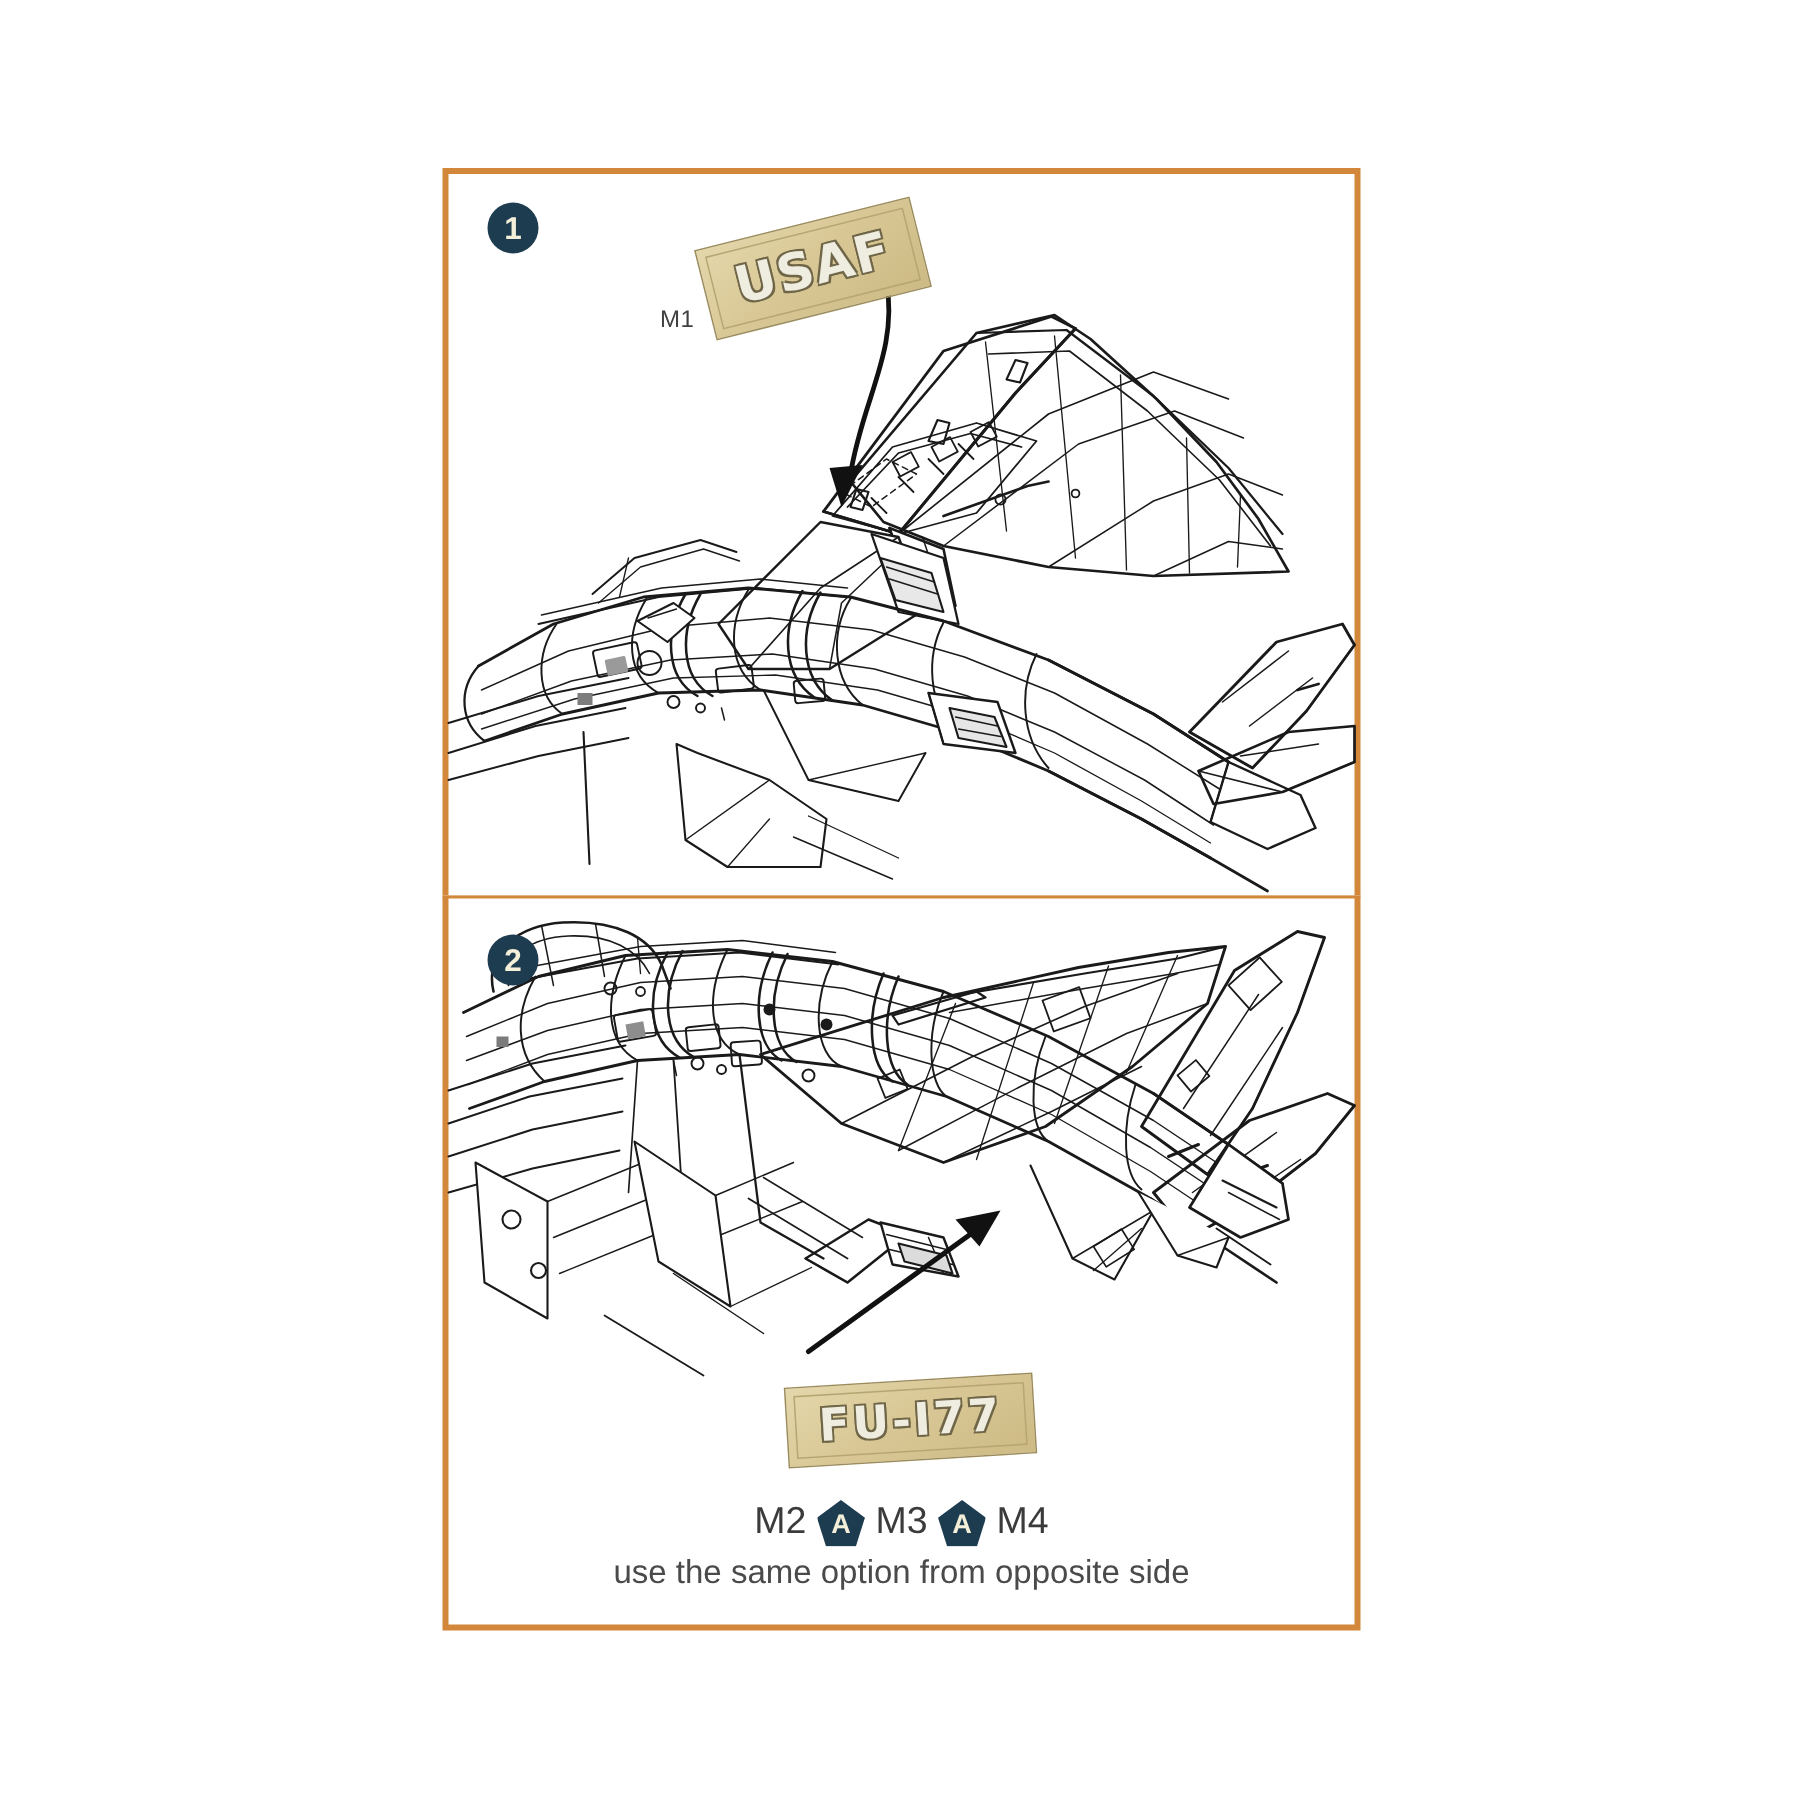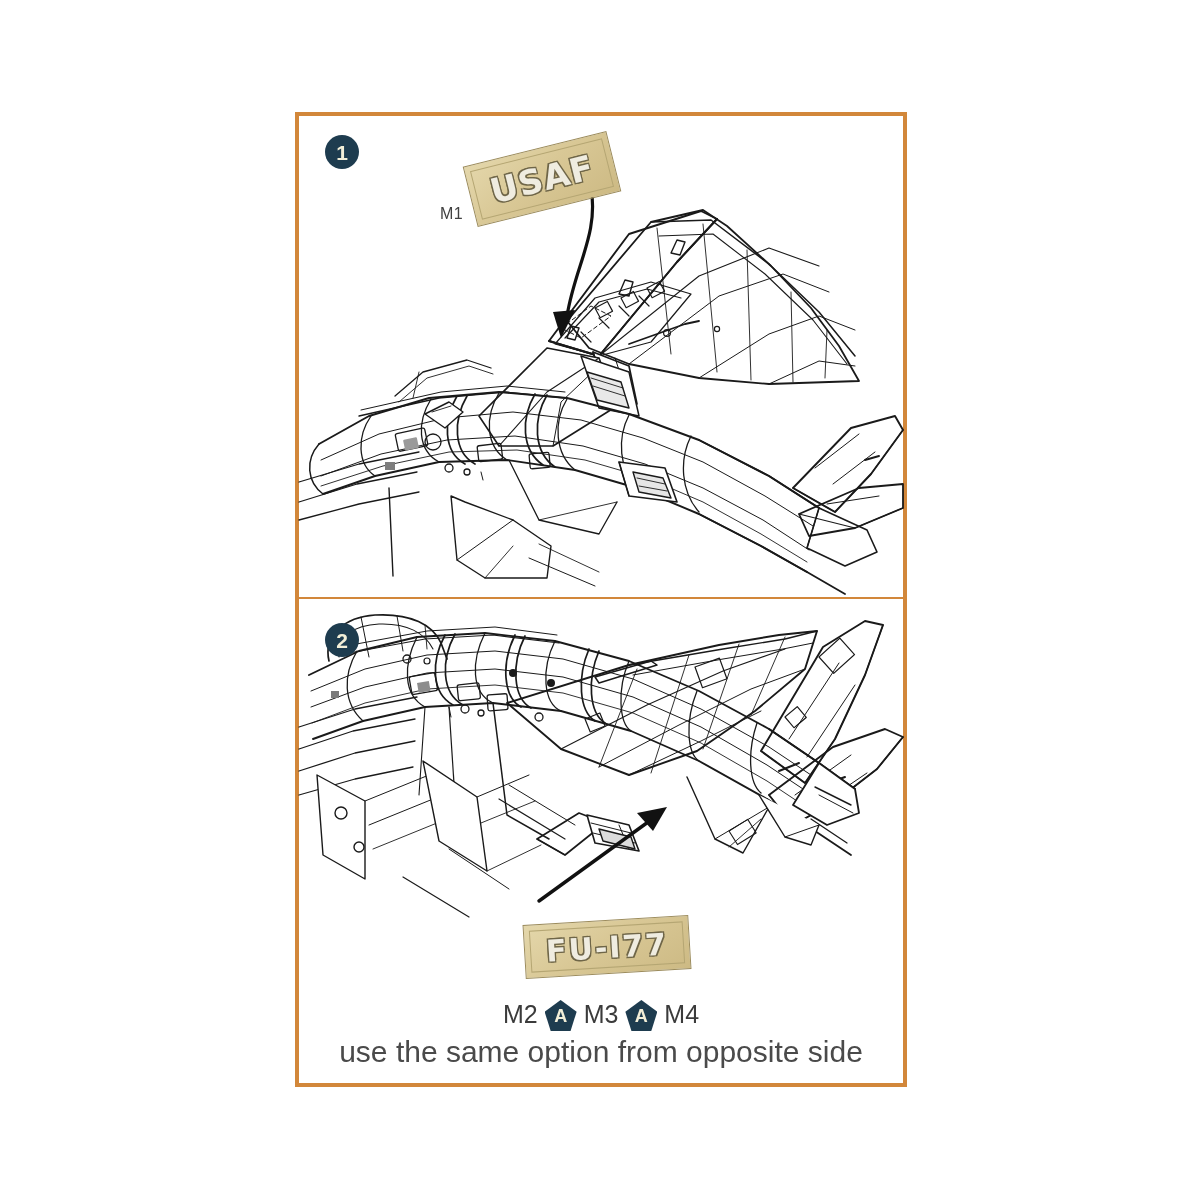--- a/index.html
+++ b/index.html
@@ -122,21 +122,21 @@
     font-weight: bold;
     color: #f3efd8;
     line-height: 1;
     font-family: "Liberation Sans", sans-serif;
   }
   #caption {
     position: absolute;
     left: 295px; top: 1035px;
     width: 612px;
     text-align: center;
-    font-size: 30px;
+    font-size: 22px;
     color: #4a4a4a;
     font-family: "Liberation Sans", sans-serif;
   }
 
   svg.art { position: absolute; left: 0; top: 0; overflow: visible; }
 </style>
 </head>
 <body>
 
 <div id="sheet">

